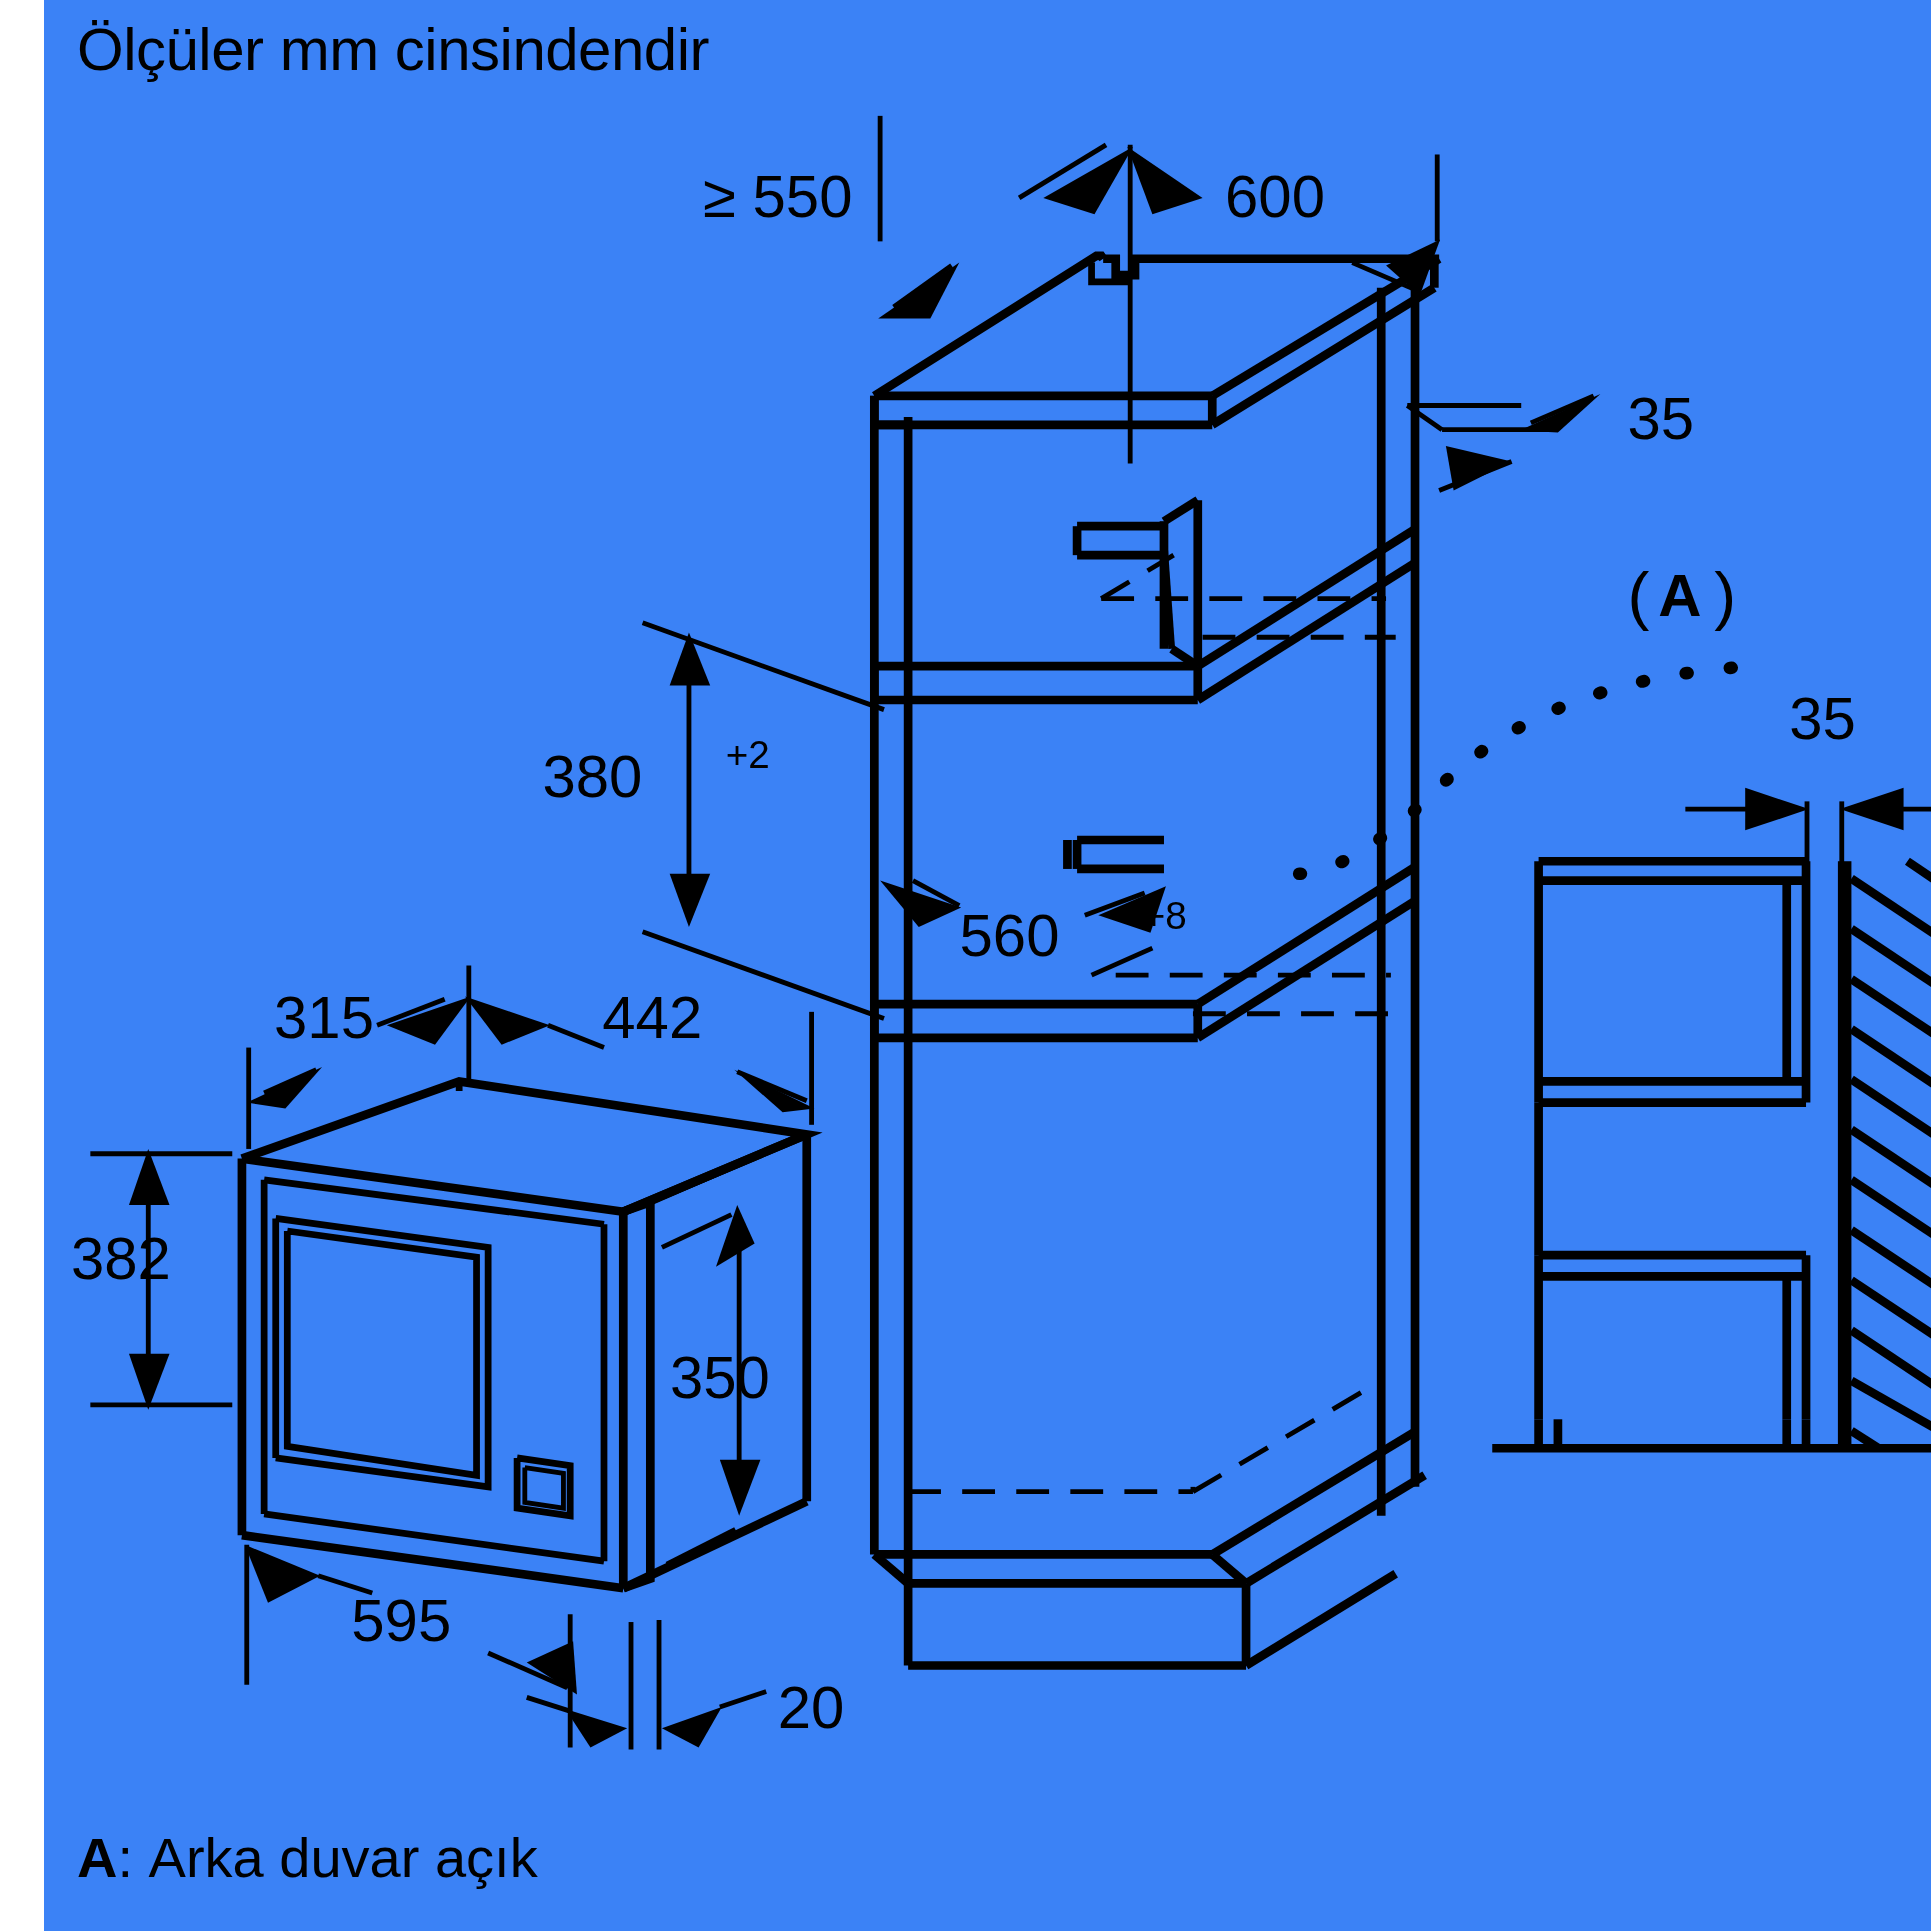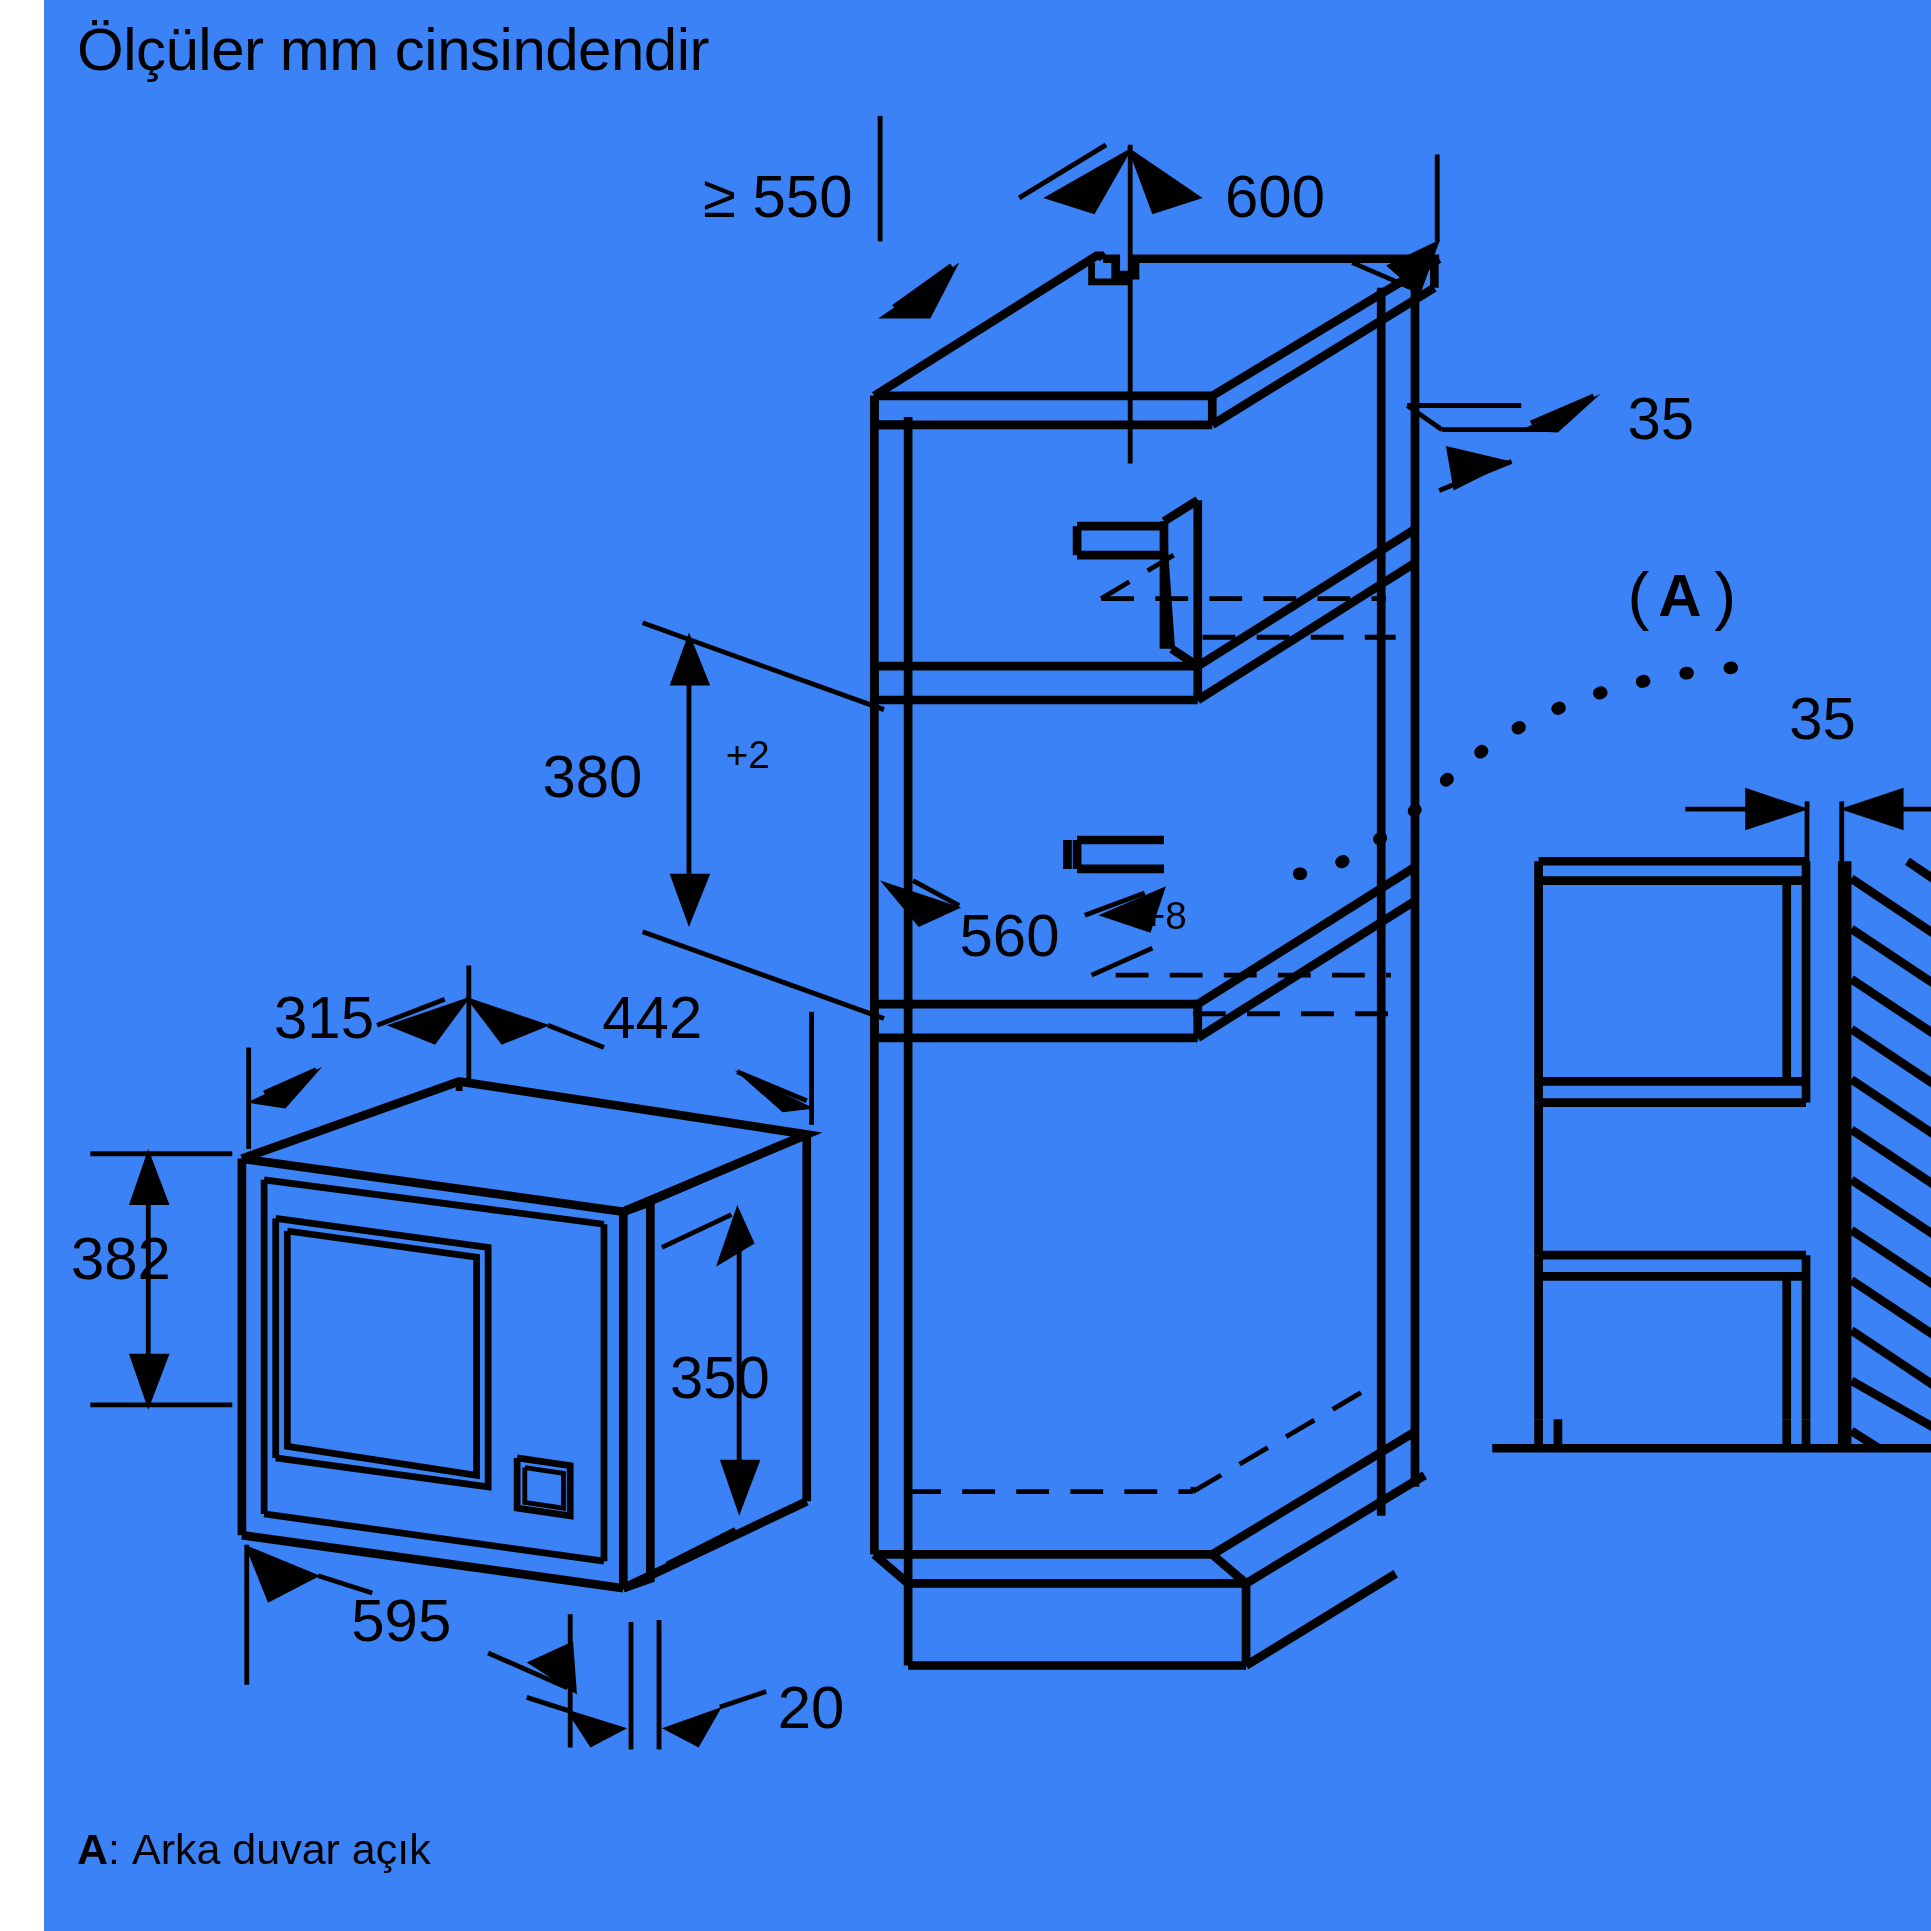--- a/index.html
+++ b/index.html
@@ -23,21 +23,21 @@
     font-size: 60px;
     font-weight: 400;
     color: #000000;
     letter-spacing: -0.5px;
     white-space: nowrap;
   }
   .footer-text {
     position: absolute;
     left: 33px;
     top: 1825px;
-    font-size: 43px;
+    font-size: 56px;
     font-weight: 400;
     color: #000000;
     white-space: nowrap;
   }
   .footer-text .bold {
     font-weight: 700;
   }
   svg.drawing {
     position: absolute;
     left: 0;

